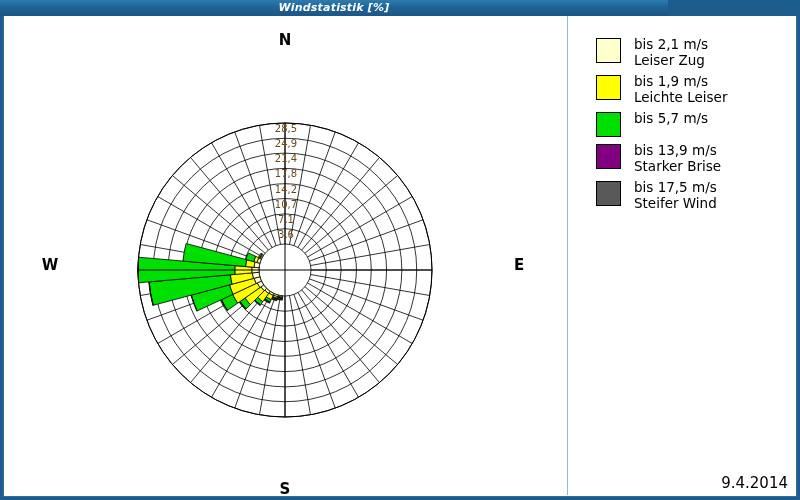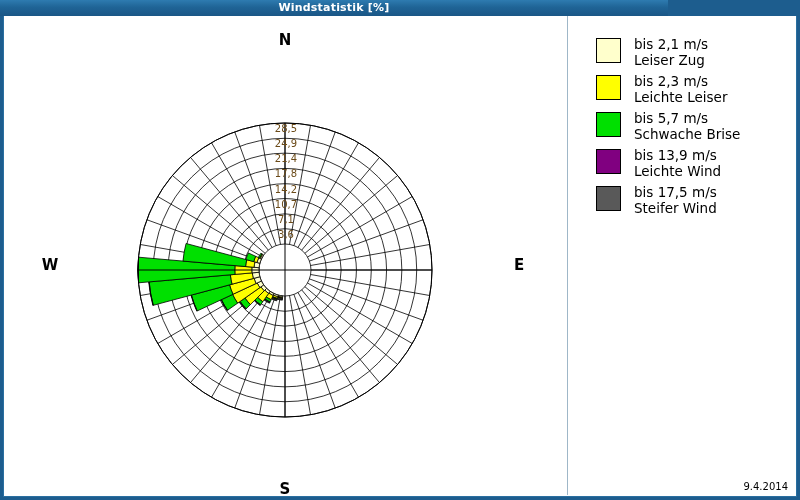--- a/index.html
+++ b/index.html
@@ -15,21 +15,21 @@
     width: 800px; height: 500px;
     background: #1d5d8e;
     overflow: hidden;
   }
   
   #titlebar {
     position: absolute;
     left: 0; top: 0;
     width: 668px; height: 16px;
     background: linear-gradient(180deg, #2e7bb0 0%, #1f6496 45%, #1a5686 100%);
-    display: flex; align-items: center; justify-content: center;
+    display: flex; align-items: center; justify-content: center; font-style: italic;
   }
   #titlebar .title {
     color: #ffffff;
     font-size: 11px;
     font-weight: bold;
     letter-spacing: 0.2px;
     line-height: 16px;
     white-space: nowrap;
   }
   
@@ -78,21 +78,21 @@
     font-size: 13.5px;
     color: #000000;
     line-height: 16px;
     white-space: nowrap;
   }
   .legend-text .l2 { display: block; }
   
   #date-label {
     position: absolute;
     right: 8px; bottom: 4px;
-    font-size: 10px;
+    font-size: 15px;
     color: #000000;
   }
   
   .compass-label {
     font-size: 15px;
     font-weight: bold;
     fill: #000000;
     font-family: "DejaVu Sans", "Liberation Sans", sans-serif;
   }
   .tick-label {
@@ -238,36 +238,35 @@
       <div class="legend-row">
         <span class="legend-swatch" style="background-color: rgb(255, 255, 204);"></span>
         <span class="legend-text">
           <span>bis 2,1 m/s</span>
           <span class="l2">Leiser Zug</span>
         </span>
       </div>
       <div class="legend-row">
         <span class="legend-swatch" style="background-color: rgb(255, 255, 0);"></span>
         <span class="legend-text">
-          <span>bis 2,3 m/s</span>
+          <span>bis 1,9 m/s</span>
           <span class="l2">Leichte Leiser</span>
         </span>
       </div>
       <div class="legend-row">
         <span class="legend-swatch" style="background-color: rgb(0, 224, 0);"></span>
         <span class="legend-text">
           <span>bis 5,7 m/s</span>
-          <span class="l2">Schwache Brise</span>
         </span>
       </div>
       <div class="legend-row">
         <span class="legend-swatch" style="background-color: rgb(128, 0, 128);"></span>
         <span class="legend-text">
           <span>bis 13,9 m/s</span>
-          <span class="l2">Leichte Wind</span>
+          <span class="l2">Starker Brise</span>
         </span>
       </div>
       <div class="legend-row">
         <span class="legend-swatch" style="background-color: rgb(89, 89, 89);"></span>
         <span class="legend-text">
           <span>bis 17,5 m/s</span>
           <span class="l2">Steifer Wind</span>
         </span>
       </div>
     </div>

